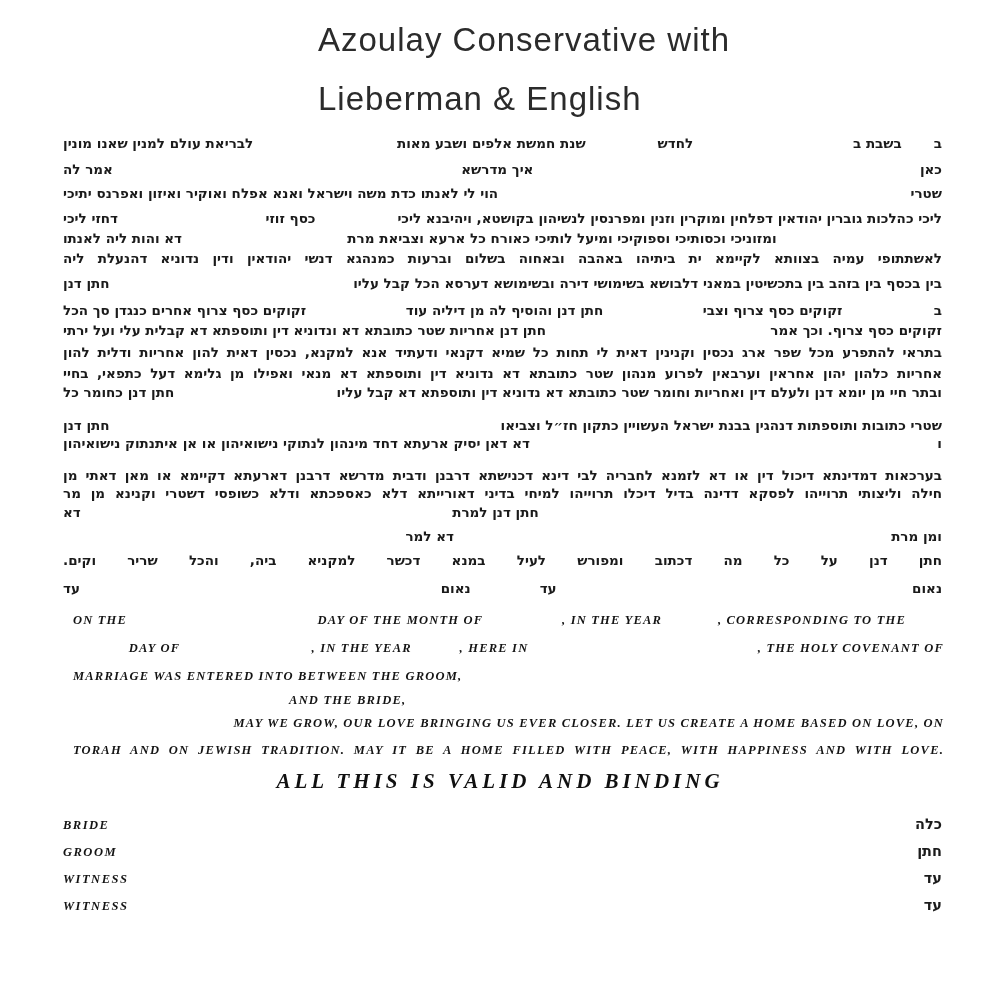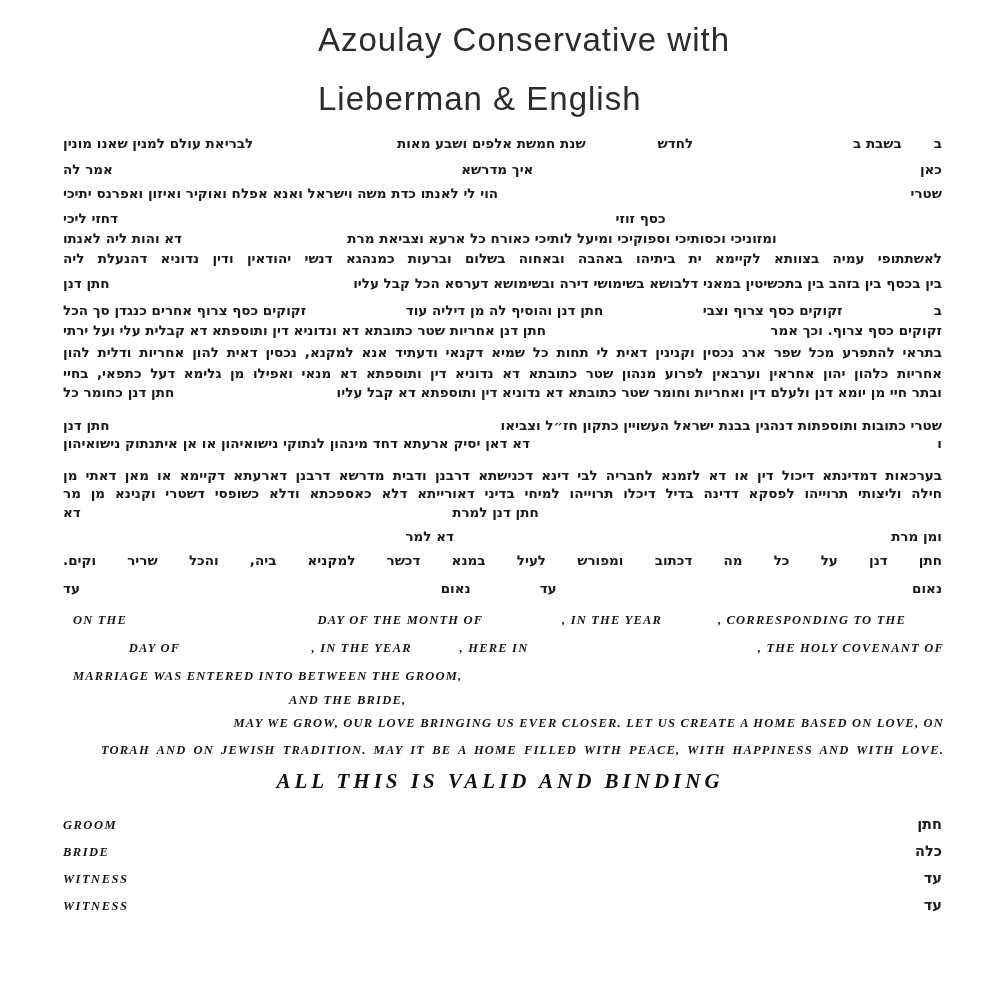--- a/index.html
+++ b/index.html
@@ -14,21 +14,21 @@
           font-family:"DejaVu Sans",sans-serif;font-weight:700;font-size:13.5px;}
   #hebrew .tline{display:flex;align-items:flex-start;white-space:nowrap;}
   #hebrew .tline.just{display:block;text-align:justify;text-align-last:justify;}
   .tline .seg{flex:0 0 auto;}
   .tline .gap{flex-basis:0;}
   
   #english{direction:ltr;padding:8px 56px 0 73px;color:#141414;
            font-family:"Liberation Serif","DejaVu Serif",serif;font-style:italic;
            font-weight:700;font-size:12.5px;letter-spacing:1.2px;}
   #english .tline{display:flex;align-items:flex-start;white-space:nowrap;}
-  #english .tline.just{display:block;text-align:justify;text-align-last:justify;margin-left:28px;}
+  #english .tline.just{display:block;text-align:justify;text-align-last:justify;}
   
   #binding{margin-top:0;text-align:center;color:#101010;
            font-family:"Liberation Serif","DejaVu Serif",serif;font-style:italic;
            font-weight:700;font-size:21px;letter-spacing:4px;}
   
   #signatures{margin:22px 58px 0 63px;}
   .sigrow{display:flex;justify-content:space-between;align-items:baseline;height:27px;}
   .sig-en{font-family:"Liberation Serif","DejaVu Serif",serif;font-style:italic;
           font-weight:700;font-size:12.5px;letter-spacing:1.5px;color:#141414;}
   .sig-he{font-family:"DejaVu Sans",sans-serif;font-weight:700;font-size:14.5px;
@@ -62,20 +62,21 @@
         <span class="seg">איך מדרשא</span>
         <span class="gap" style="flex-grow: 320;"></span>
         <span class="seg">אמר לה</span>
       </div>
       <div class="tline" style="height: 25px;">
         <span class="seg">שטרי</span>
         <span class="gap" style="flex-grow: 335;"></span>
         <span class="seg">הוי לי לאנתו כדת משה וישראל ואנא אפלח ואוקיר ואיזון ואפרנס יתיכי</span>
       </div>
       <div class="tline" style="height: 20px;">
+        <span class="seg">ליכי כהלכות גוברין יהודאין דפלחין ומוקרין וזנין ומפרנסין לנשיהון בקושטא, ויהיבנא ליכי</span>
         <span class="gap" style="flex-grow: 50;"></span>
         <span class="seg">כסף זוזי</span>
         <span class="gap" style="flex-grow: 90;"></span>
         <span class="seg">דחזי ליכי</span>
       </div>
       <div class="tline" style="height: 20px;">
         <span class="gap" style="flex-grow: 105;"></span>
         <span class="seg">ומזוניכי וכסותיכי וספוקיכי ומיעל לותיכי כאורח כל ארעא וצביאת מרת</span>
         <span class="gap" style="flex-grow: 105;"></span>
         <span class="seg">דא והות ליה לאנתו</span>
@@ -177,28 +178,28 @@
         <span class="gap" style="flex-grow: 60;"></span>
         <span class="seg">MAY WE GROW, OUR LOVE BRINGING US EVER CLOSER. LET US CREATE A HOME BASED ON LOVE, ON</span>
       </div>
       <div class="tline just" style="height: 26px;">TORAH AND ON JEWISH TRADITION. MAY IT BE A HOME FILLED WITH PEACE, WITH HAPPINESS AND WITH LOVE.</div>
     </div>
 
   <div id="binding">ALL THIS IS VALID AND BINDING</div>
 
   <div id="signatures">
       <div class="sigrow">
+        <span class="sig-en">BRIDE</span>
+        <span class="sig-he">כלה</span>
+      </div>
+      <div class="sigrow">
         <span class="sig-en">GROOM</span>
         <span class="sig-he">חתן</span>
       </div>
       <div class="sigrow">
-        <span class="sig-en">BRIDE</span>
-        <span class="sig-he">כלה</span>
-      </div>
-      <div class="sigrow">
         <span class="sig-en">WITNESS</span>
         <span class="sig-he">עד</span>
       </div>
       <div class="sigrow">
         <span class="sig-en">WITNESS</span>
         <span class="sig-he">עד</span>
       </div>
     </div>
 
 </div>

